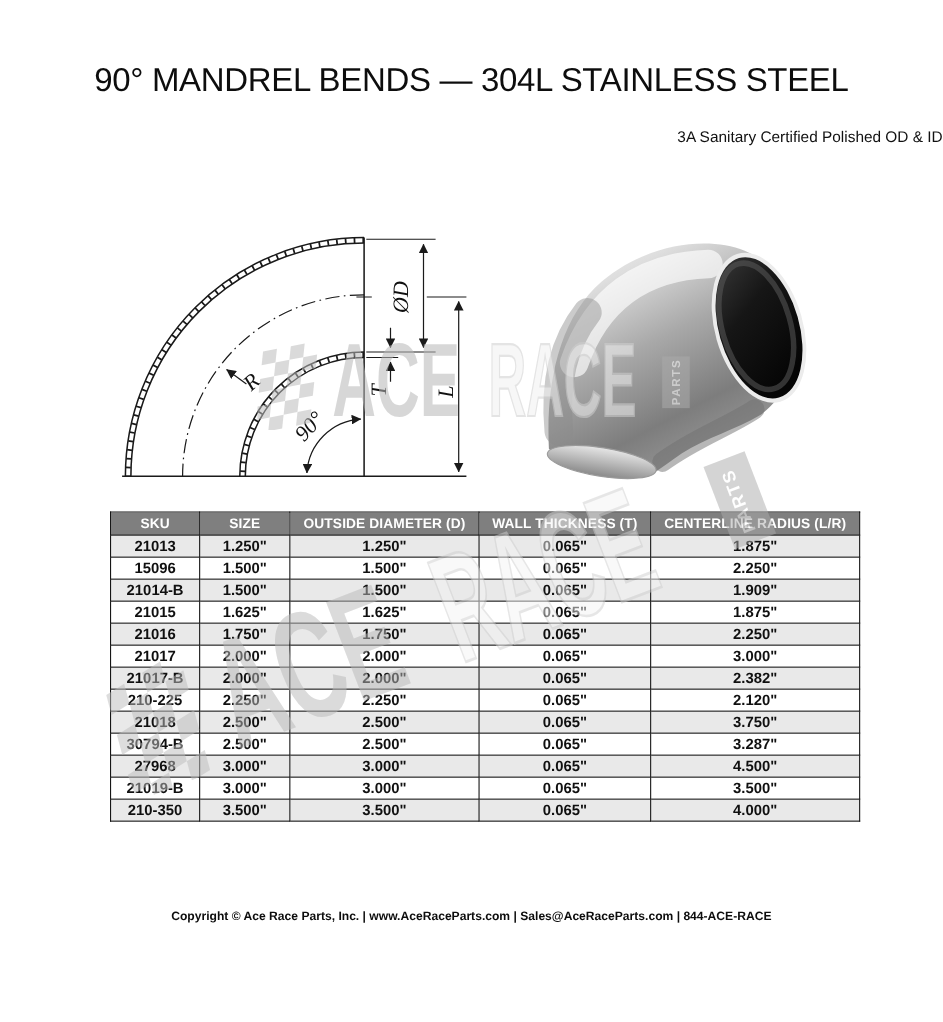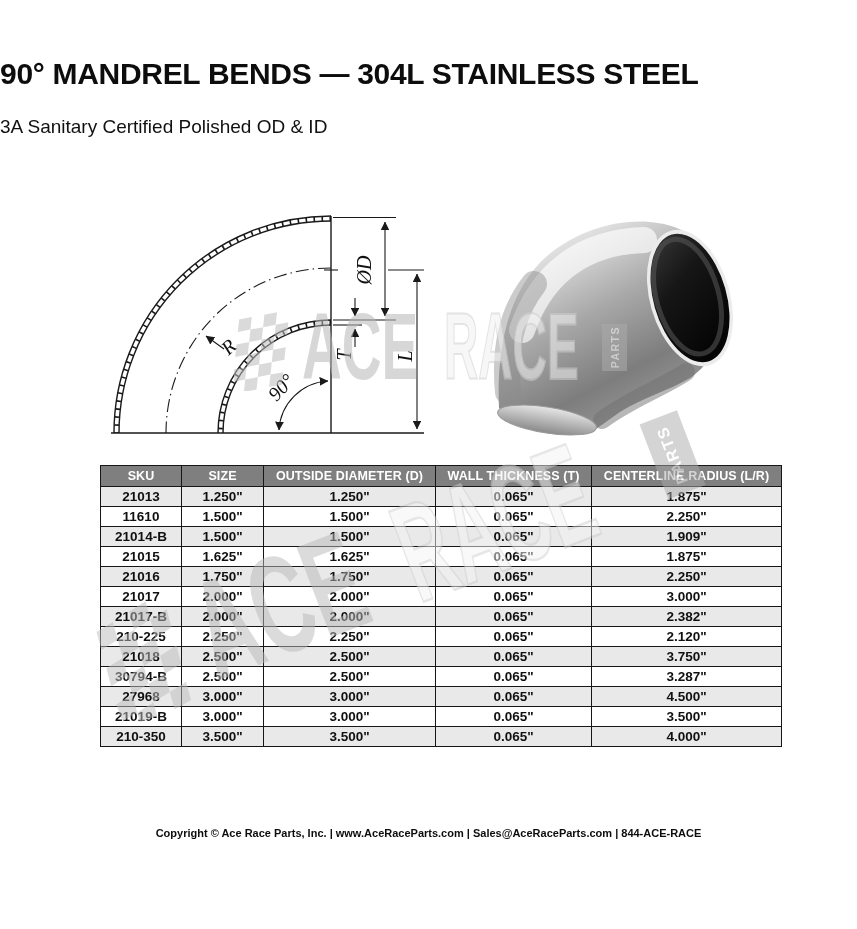--- a/index.html
+++ b/index.html
@@ -2,26 +2,26 @@
 <html><head>
 <meta charset="utf-8">
 <style>
   html,body{margin:0;padding:0;background:#ffffff;}
   .page{
     position:relative;width:857px;height:929px;margin:0 auto;background:#fff;
     font-family:"Liberation Sans",sans-serif;overflow:hidden;
   }
   
   .title{
-    position:absolute;top:57px;left:0;width:100%;
-    font-size:30px;font-weight:700;color:#0d0d0d;letter-spacing:-.3px;
+    position:absolute;top:57px;left:0;width:100%;text-align:center;
+    font-size:30px;font-weight:400;color:#0d0d0d;letter-spacing:-.3px;
   }
   .subtitle{
-    position:absolute;top:116px;left:0;width:100%;text-align:left;
-    font-size:19px;font-weight:400;color:#111;
+    position:absolute;top:116px;left:0;width:100%;text-align:right;
+    font-size:14px;font-weight:400;color:#111;
   }
   
   .diagram-svg{position:absolute;left:90px;top:195px;}
   .photo-svg{position:absolute;left:468px;top:193px;}
   
   .wm{pointer-events:none;z-index:6;}
   .wm-horiz{
     position:absolute;left:234px;top:299px;height:96px;
     display:flex;align-items:center;gap:8px;opacity:.55;
   }
@@ -213,21 +213,21 @@
       </thead>
       <tbody>
           <tr>
             <td>21013</td>
             <td>1.250"</td>
             <td>1.250"</td>
             <td>0.065"</td>
             <td>1.875"</td>
           </tr>
           <tr>
-            <td>11610</td>
+            <td>15096</td>
             <td>1.500"</td>
             <td>1.500"</td>
             <td>0.065"</td>
             <td>2.250"</td>
           </tr>
           <tr>
             <td>21014-B</td>
             <td>1.500"</td>
             <td>1.500"</td>
             <td>0.065"</td>

